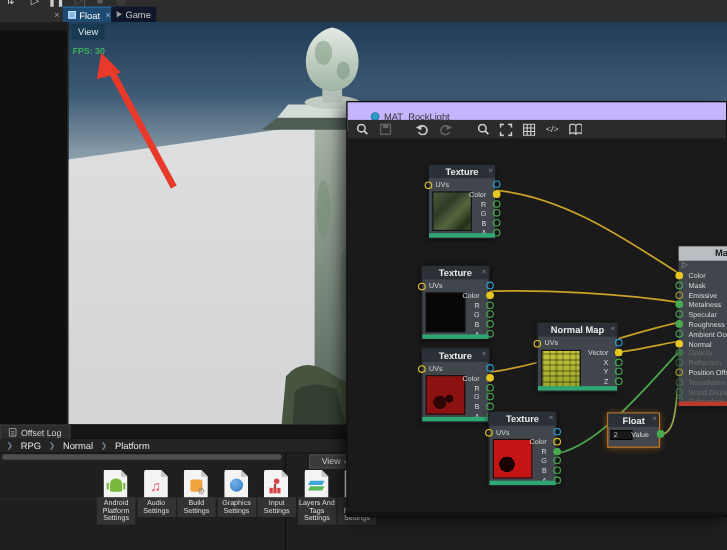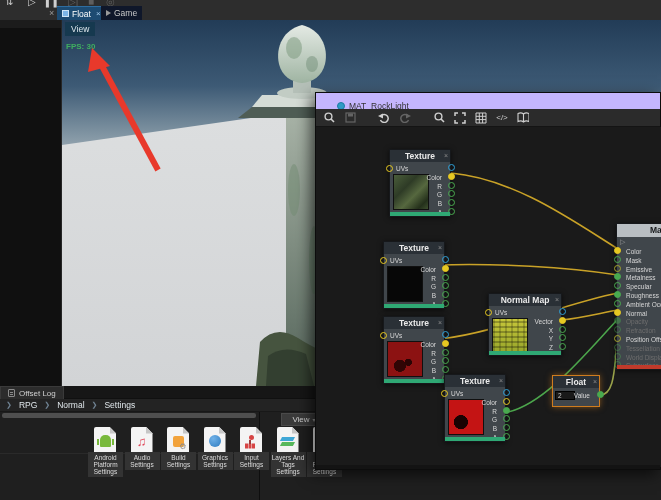--- a/index.html
+++ b/index.html
@@ -188,21 +188,21 @@
         <span class="log-ic"></span>
         <span>Offset Log</span>
       </div>
     </div>
     <div class="bp-crumbs">
         <span class="crumb-sep">❯</span>
         <span>RPG</span>
         <span class="crumb-sep">❯</span>
         <span>Normal</span>
         <span class="crumb-sep">❯</span>
-        <span>Settings</span>
+        <span>Platform</span>
       </div>
     <div class="bp-divider"></div>
     <div class="tree-scrollbar"></div>
     <div class="tree-line"></div>
     <div class="view-btn">
       <span>View</span>
       <span class="caret">▾</span>
     </div>
     <div class="search-field">Search...</div>
     <div id="tiles-host">

